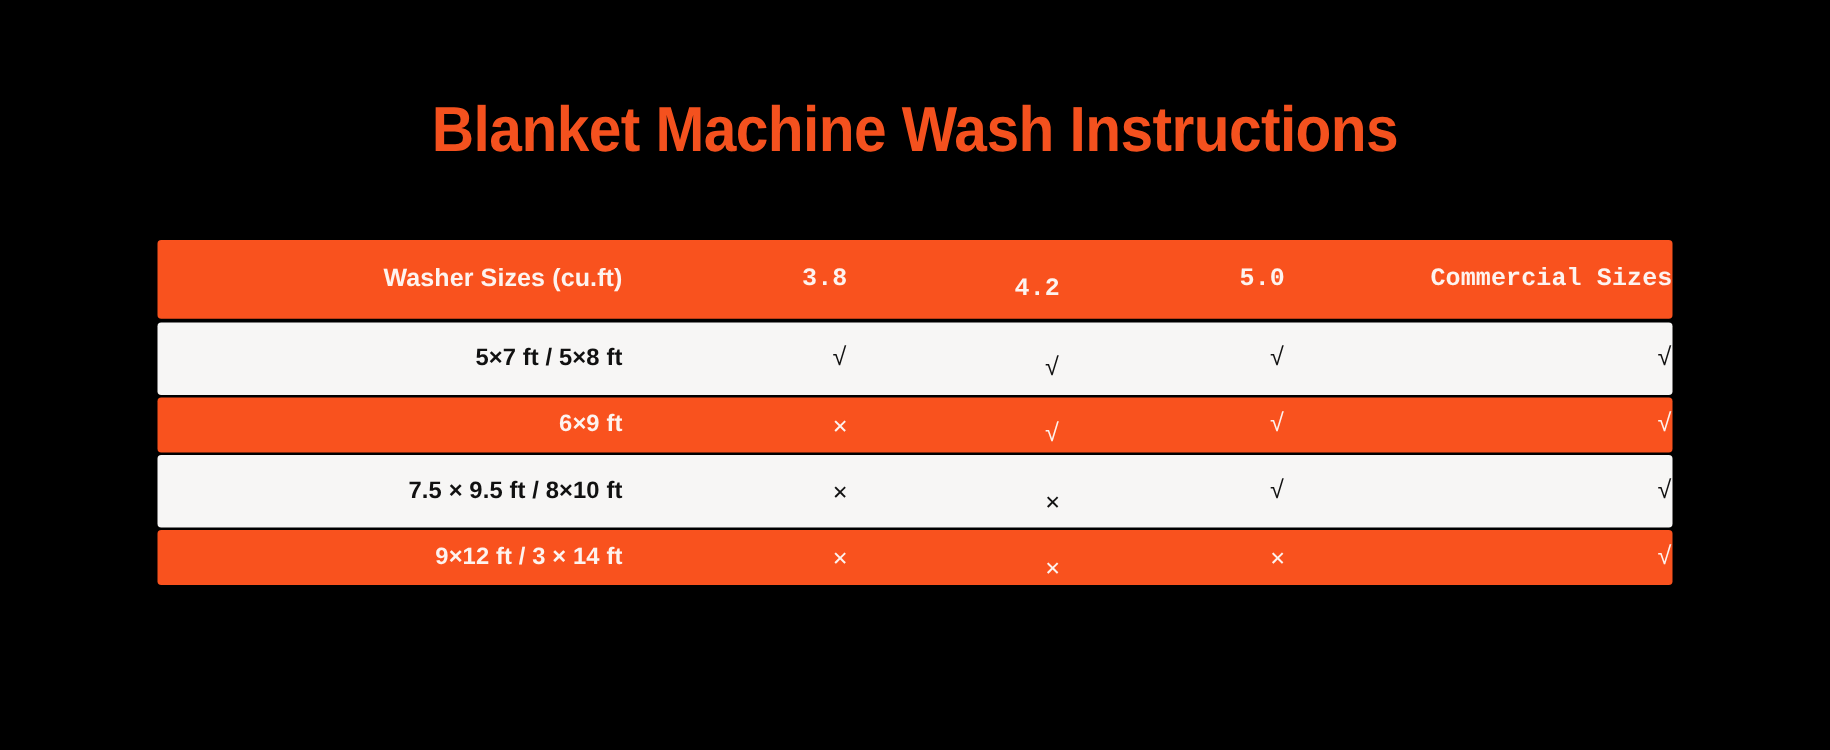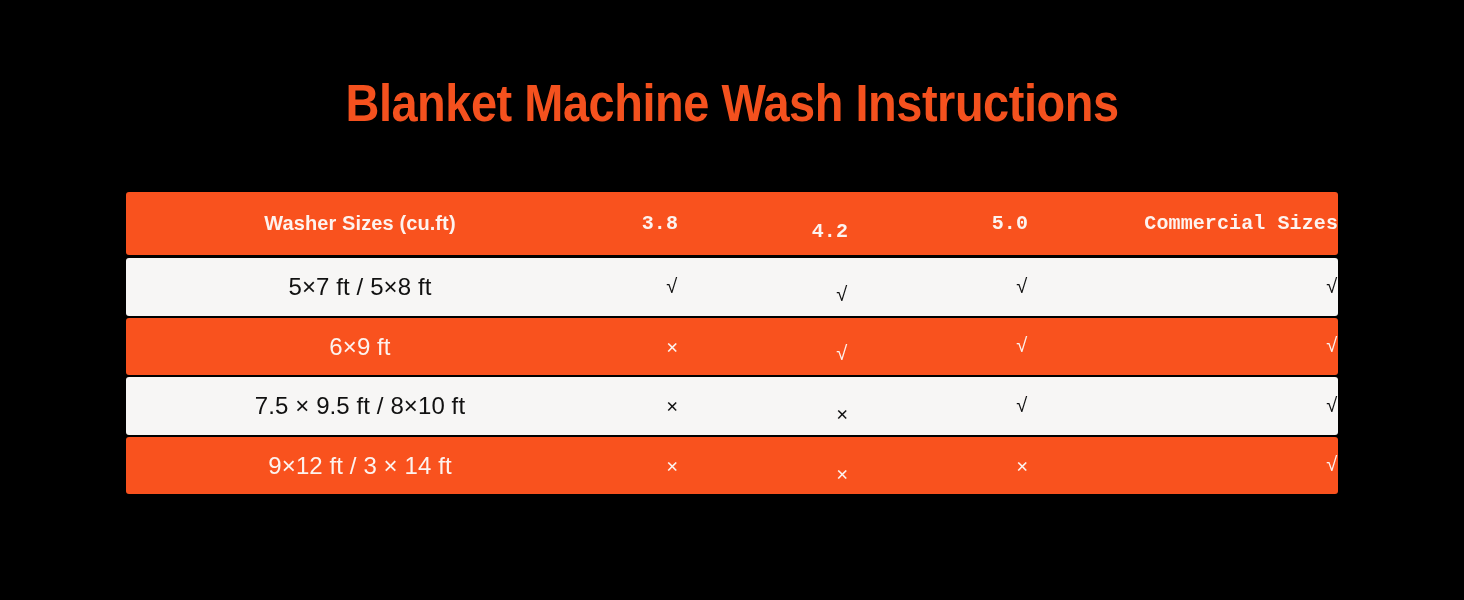--- a/index.html
+++ b/index.html
@@ -64,38 +64,38 @@
   }
 
   .t-row.odd-row {
     height: 58px;
     background: #F7F6F5;
     color: #111111;
     margin-bottom: 2px;
   }
 
   .t-row.even-row {
-    height: 57px;
+    height: 44px;
     background: #F9521E;
     color: #FDF3EF;
     margin-bottom: 2px;
   }
 
   
   .cell {
     box-sizing: border-box;
-    font-size: 24px;
-    font-weight: 400;
+    font-size: 19px;
+    font-weight: 700;
     letter-spacing: 0.1px;
   }
 
   .cell-label {
     flex: 0 0 372px;
     padding-left: 96px;
-    text-align: center;
+    text-align: right;
     white-space: nowrap;
   }
 
   .cell-mark {
     flex: 0 0 170px;
     text-align: right;
     font-size: 20px;
     font-weight: 500;
     font-family: Liberation Mono, monospace;
   }

